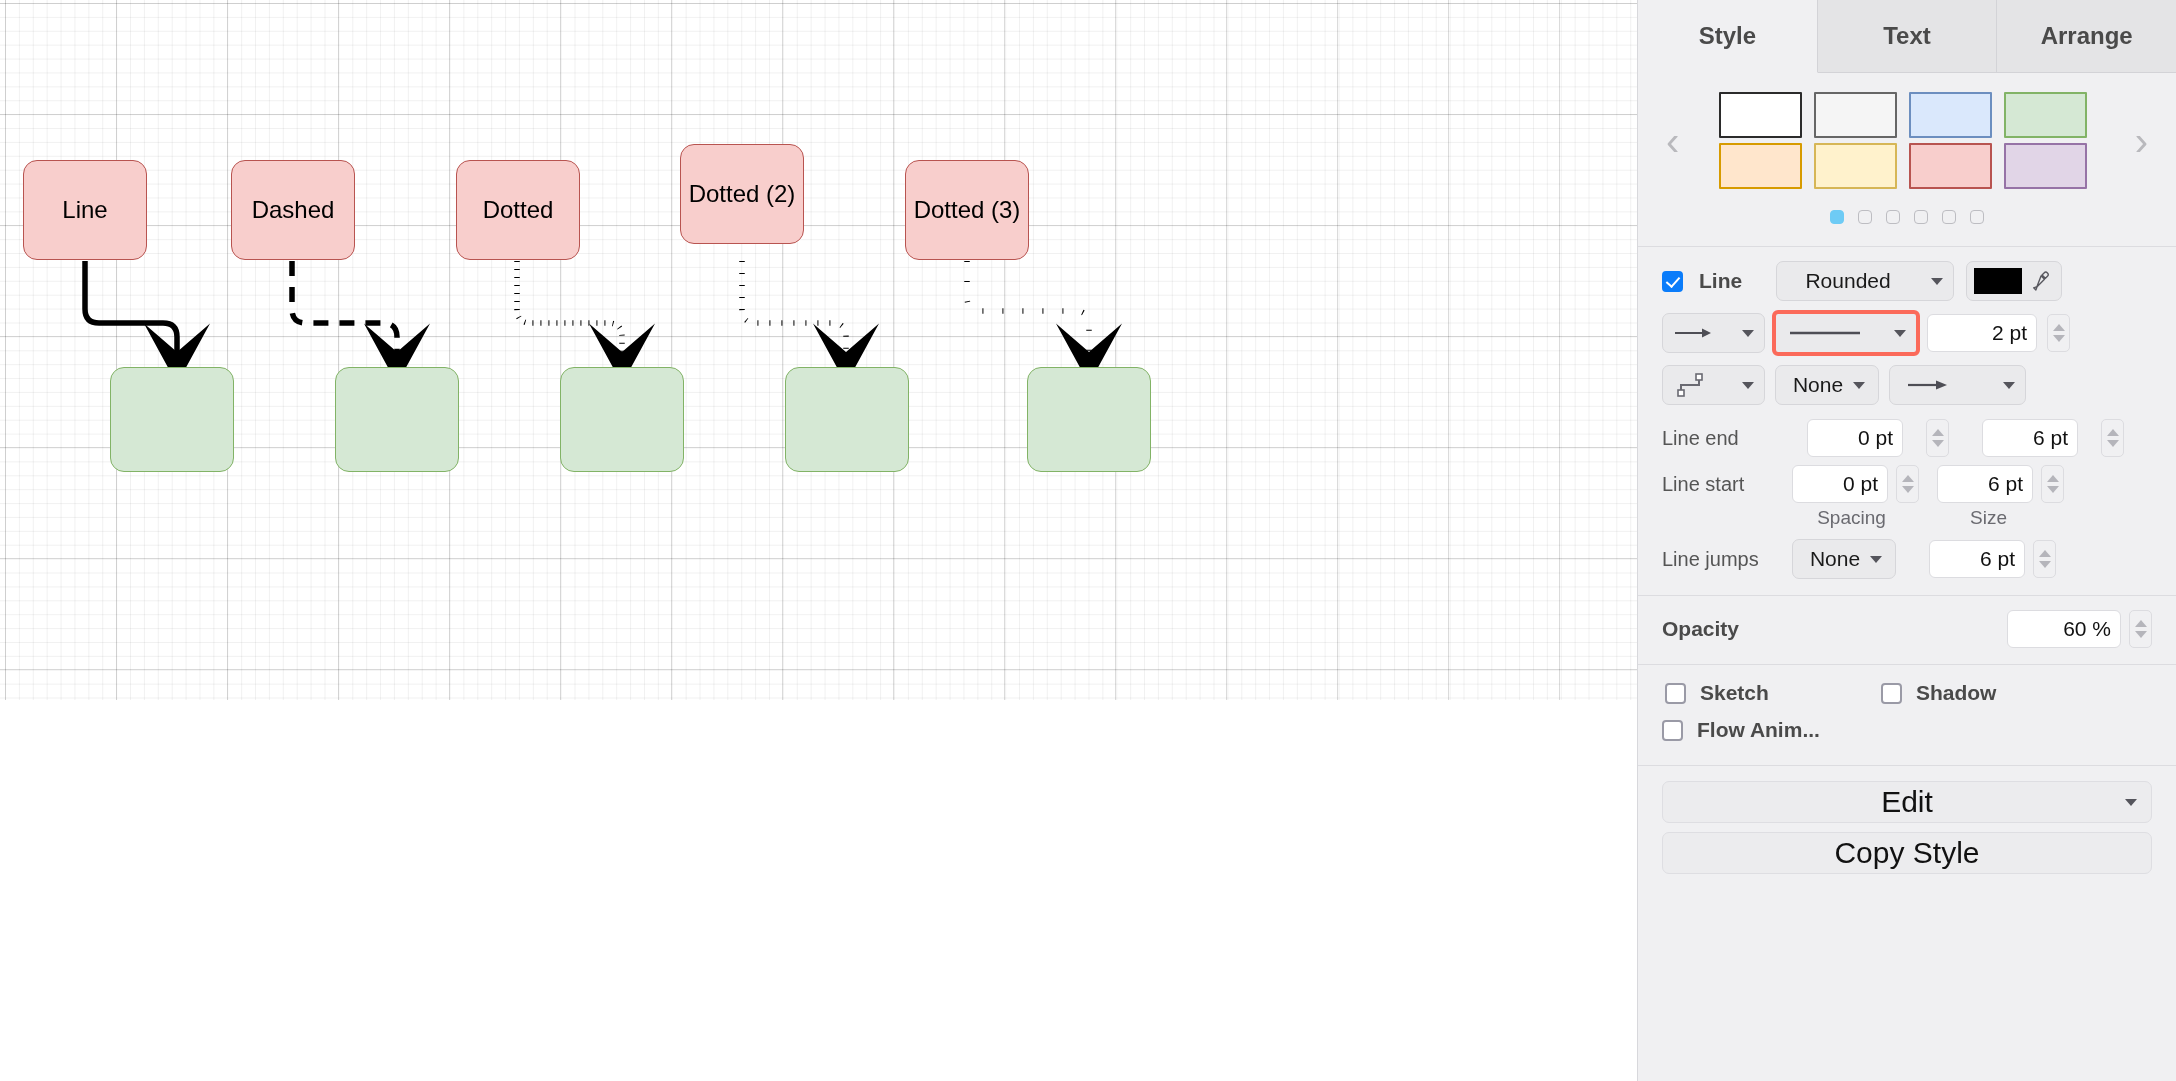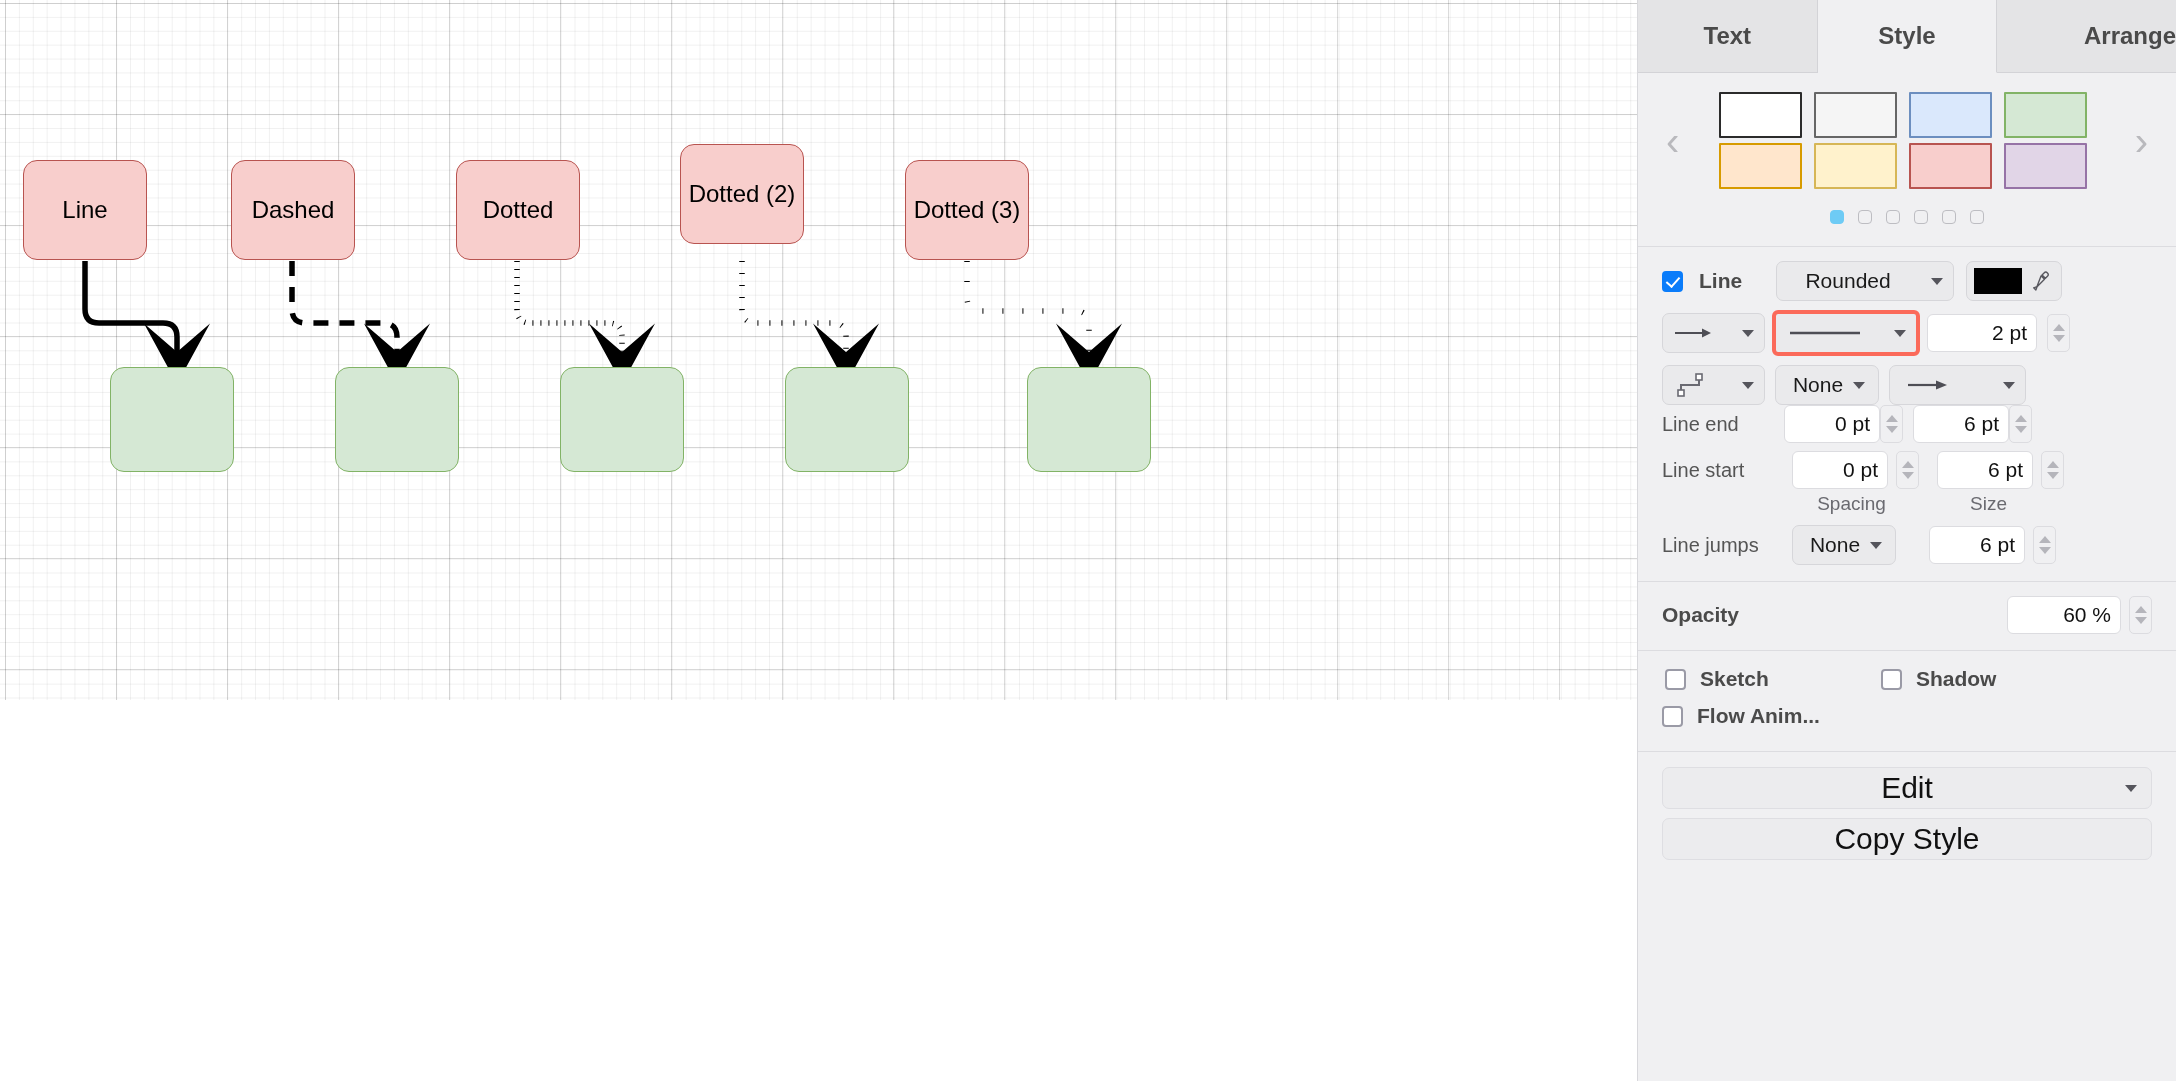--- a/index.html
+++ b/index.html
@@ -57,21 +57,21 @@
   }
   .tabs{display:flex;height:73px;box-sizing:border-box;}
   .tab{
     flex:1;display:flex;align-items:center;justify-content:center;
     font-size:24px;font-weight:bold;color:#4a4a4a;
     background:#e4e4e6;
     border-right:1px solid #d3d3d7;
     border-bottom:1px solid #d3d3d7;
     box-sizing:border-box;
   }
-  .tab:last-child{border-right:none;justify-content:flex-end;}
+  .tab:last-child{border-right:none;}
   .tab.active{background:#f0f0f2;border-bottom:1px solid transparent;}
 
   .swatch-area{
     position:relative;height:135px;
     display:flex;align-items:center;justify-content:center;
     gap:0px;
   }
   .arrow-nav{
     position:absolute;top:50%;transform:translateY(-50%);
     font-size:40px;color:#b9b9bd;font-weight:300;
@@ -196,25 +196,25 @@
     <div class="shape dst" style="left:110px;top:367px;width:124px;height:105px;"></div>
     <div class="shape dst" style="left:335px;top:367px;width:124px;height:105px;"></div>
     <div class="shape dst" style="left:560px;top:367px;width:124px;height:105px;"></div>
     <div class="shape dst" style="left:785px;top:367px;width:124px;height:105px;"></div>
     <div class="shape dst" style="left:1027px;top:367px;width:124px;height:105px;"></div>
   </div>
 
   <div class="panel">
 
     <div class="tabs">
+      <div class="tab active">
+          <span>Style</span>
+        </div>
       <div class="tab">
           <span>Text</span>
-        </div>
-      <div class="tab active">
-          <span>Style</span>
         </div>
       <div class="tab">
           <span>Arrange</span>
         </div>
     </div>
 
     <div class="swatch-area">
       <div class="arrow-nav left">‹</div>
       <div class="swatch-grid">
         <div class="swatch" style="background:#ffffff;border:2px solid #2b2b2b;"></div>
@@ -297,21 +297,21 @@
 
       <div class="sel" style="width:137px;">
         <svg width="46" height="12" viewBox="0 0 46 12" style="margin-left:8px;">
           <path d="M2 6 H32" stroke="#4e4e55" stroke-width="2.2" fill="none"></path>
           <path d="M30 1.4 L41 6 L30 10.6 Z" fill="#4e4e55"></path>
         </svg>
         <span class="cv"></span>
       </div>
     </div>
 
-    <div class="row" style="gap:0;">
+    <div class="row" style="margin-top:14px;gap:23px;">
       <span class="lbl" style="width:122px;">Line end</span>
       <div class="numbox" style="width:96px;">
         <span>0 pt</span>
       </div>
       <div class="spin">
           <i class="up"></i>
           <i class="dn"></i>
         </div>
       <div class="numbox" style="width:96px;margin-left:10px;">
         <span>6 pt</span>

